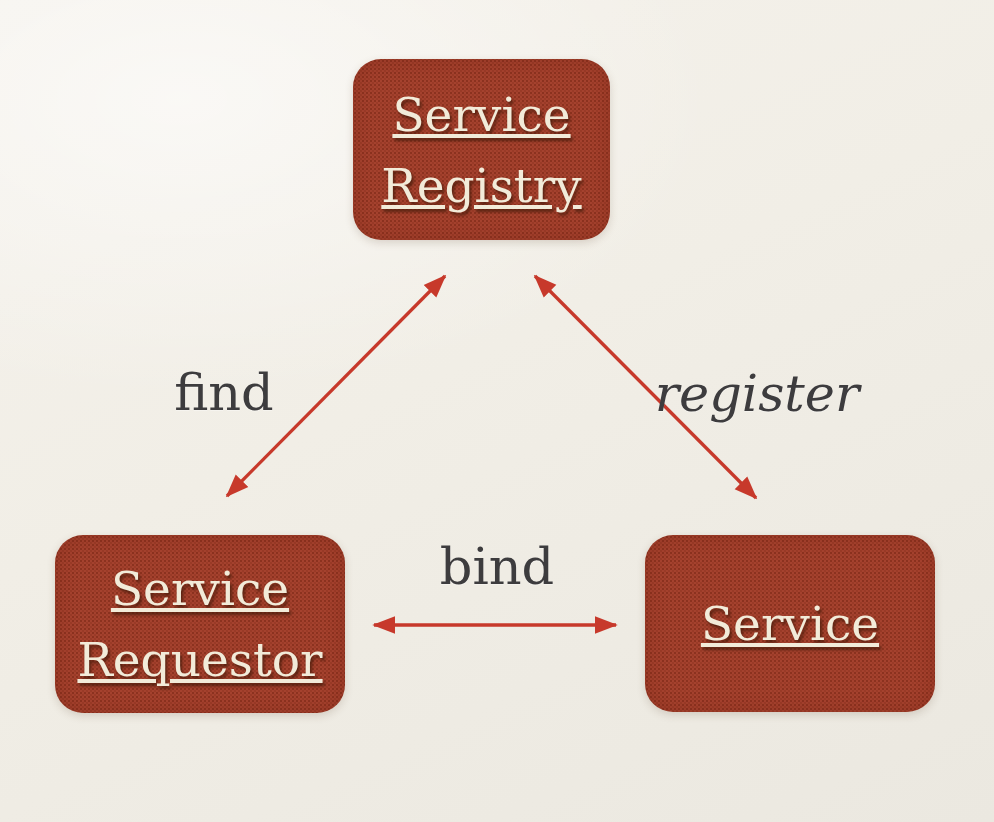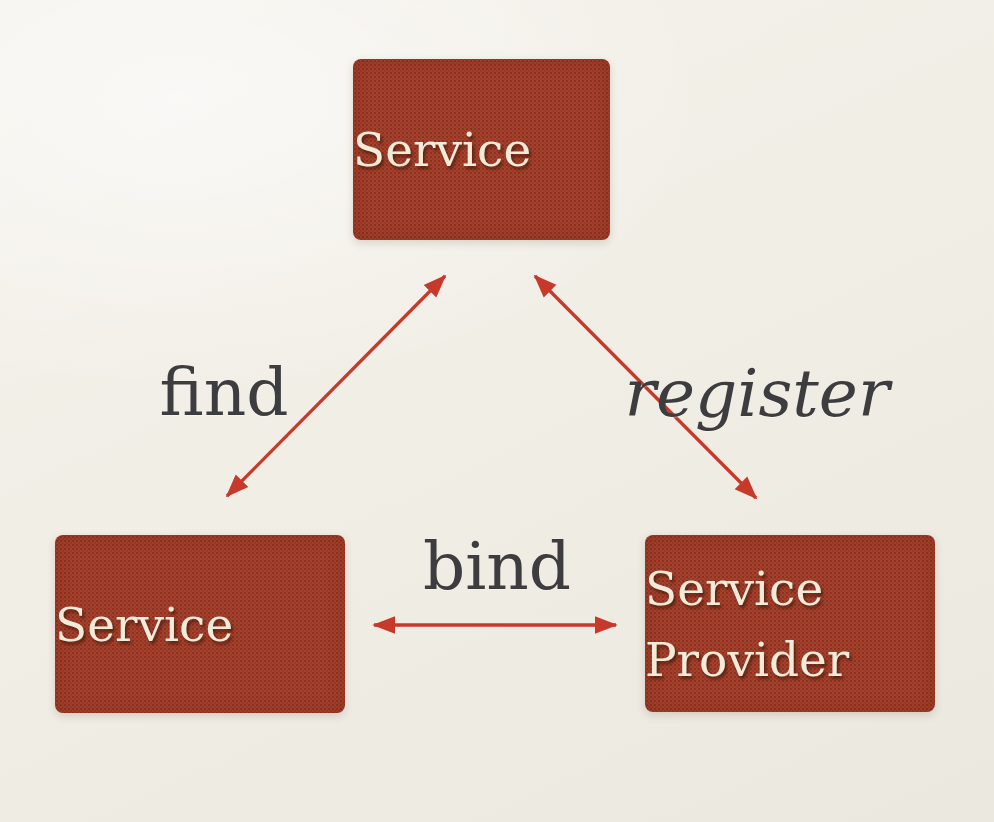--- a/index.html
+++ b/index.html
@@ -19,48 +19,49 @@
   .slide {
     position: relative;
     width: 994px; height: 822px;
     overflow: hidden;
     background:
       radial-gradient(ellipse 900px 500px at 18% 12%, rgba(255,255,255,0.55), rgba(255,255,255,0) 60%),
       linear-gradient(155deg, var(--background) 0%, #f1eee6 45%, var(--background-edge) 100%);
   }
   .node {
     position: absolute;
-    border-radius: 8px;
+    border-radius: 28px;
     background-color: var(--box-fill);
     background-image:
       radial-gradient(circle, rgba(105,28,12,0.50) 1px, rgba(105,28,12,0) 1.7px),
       radial-gradient(circle, rgba(120,35,18,0.38) 1px, rgba(120,35,18,0) 1.7px);
     background-size: 4px 4px, 4px 4px;
     background-position: 0 0, 2px 2px;
     box-shadow:
       inset 0 0 18px rgba(100,25,10,0.28),
       0 3px 8px rgba(90,60,40,0.18);
     display: flex;
     flex-direction: column;
-    align-items: flex-start;
+    align-items: center;
     justify-content: center;
     text-align: center;
     color: var(--box-text);
     font-size: 47px;
     line-height: 71px;
     text-shadow: 2px 3px 3px rgba(72,28,12,0.78);
+    text-decoration: underline;
   }
   .node-registry  { left: 353px; top: 59px;  width: 257px; height: 181px; }
   .node-requestor { left: 55px;  top: 535px; width: 290px; height: 178px; }
   .node-provider  { left: 645px; top: 535px; width: 290px; height: 177px; }
 
   .edge-label {
     position: absolute;
     transform: translate(-50%, -50%);
-    font-size: 66px;
+    font-size: 51px;
     color: var(--edge-label);
     white-space: nowrap;
     text-shadow: 0 1px 0 rgba(255,255,255,0.35);
   }
   .edge-label-find     { left: 224px; top: 392px; }
   .edge-label-register { left: 757px; top: 393px; font-style: italic; }
   .edge-label-bind     { left: 497px; top: 566px; }
 
   .arrow-layer {
     position: absolute;
@@ -80,28 +81,29 @@
         <path d="M0,0 L6.5,2.5 L0,5 Z" fill="#c7392b"></path>
       </marker>
     </defs>
     <line x1="227" y1="496" x2="445" y2="276" stroke-width="3.3" marker-start="url(#ah)" marker-end="url(#ah)" stroke="#c7392b"></line>
     <line x1="535" y1="276" x2="756" y2="498" stroke-width="3.3" marker-start="url(#ah)" marker-end="url(#ah)" stroke="#c7392b"></line>
     <line x1="374" y1="625" x2="616" y2="625" stroke-width="3.3" marker-start="url(#ah)" marker-end="url(#ah)" stroke="#c7392b"></line>
   </svg>
 
   <div class="node node-registry">
     <span>Service</span>
+    <span>Registry</span>
   </div>
 
   <div class="node node-requestor">
     <span>Service</span>
+    <span>Requestor</span>
   </div>
 
   <div class="node node-provider">
     <span>Service</span>
-    <span>Provider</span>
   </div>
 
   <span class="edge-label edge-label-find">find</span>
   <span class="edge-label edge-label-register">register</span>
   <span class="edge-label edge-label-bind">bind</span>
 
 </div>
 
 </body></html>

